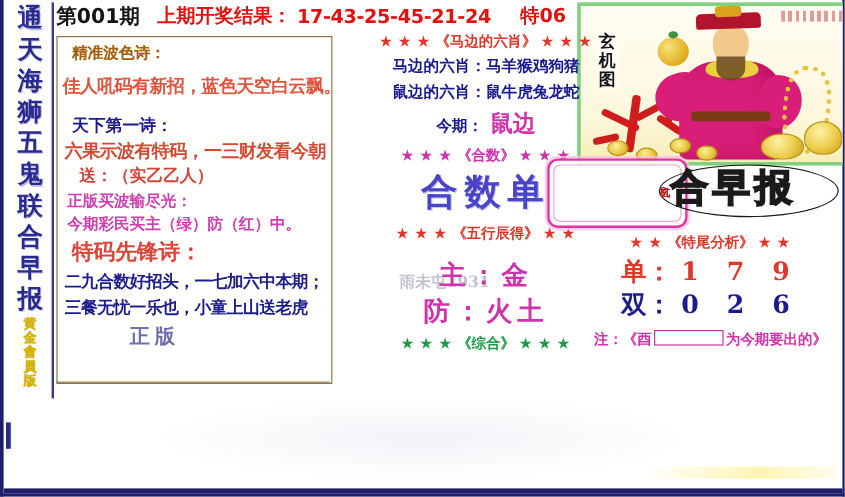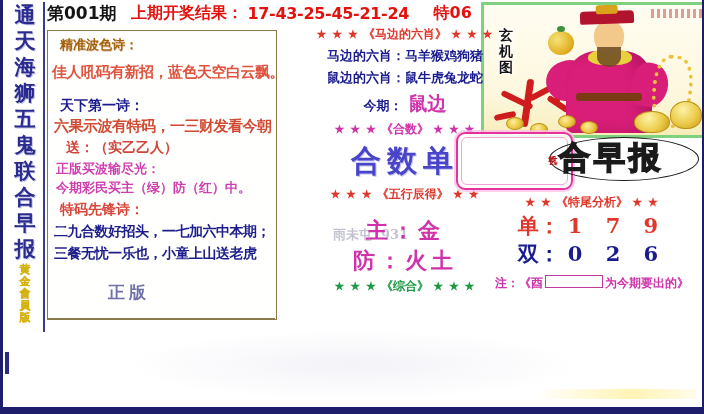--- a/index.html
+++ b/index.html
@@ -101,28 +101,28 @@
   #poemPanel .ln {
     font-family: "DejaVu Serif", serif;
     font-weight: bold;
     white-space: nowrap;
     line-height: 1.0;
   }
   .l-title   { font-size: 13px; color: #a16207; padding: 7px 0 0 12px; text-shadow:.5px .5px 0 rgba(210,120,100,.4);}
   .l-poem1   { font-size: 15px; color: #e0543f; padding: 14px 0 0 4px; letter-spacing:-.5px;}
   .l-t2      { font-size: 14px; color: #1b1b8e; padding: 18px 0 0 12px;}
   .l-poem2   { font-size: 15px; color: #d14a33; padding: 7px 0 0 6px; letter-spacing:-.5px;}
-  .l-t3      { font-size: 14px; color: #d8453a; padding: 8px 0 0 12px;}
+  .l-t3      { font-size: 18px; color: #d8453a; padding: 8px 0 0 12px;}
   .l-t4      { font-size: 13px; color: #cf3fb0; padding: 8px 0 0 8px;}
   .l-t5      { font-size: 14px; color: #d2443a; padding: 6px 0 0 18px;}
   .l-t7      { font-size: 13px; color: #cf3fb0; padding: 6px 0 0 8px;}
   .l-poem3   { font-size: 14px; color: #1d1d8c; padding: 8px 0 0 6px; letter-spacing:-.5px;}
   .l-poem4   { font-size: 14px; color: #1d1d8c; padding: 8px 0 0 6px; letter-spacing:-.5px;}
   .ghost {
-    position:absolute; left:60px; top:250px;
+    position:absolute; left:60px; top:238px;
     font-family:"DejaVu Serif", serif; font-weight:bold;
     font-size:17px; color:#23237f; opacity:.65; letter-spacing:4px;
   }
   
   #midcol {
     position: absolute;
     left: 282px; top: 28px;
     width: 240px;
     z-index: 5;
     text-align: center;

